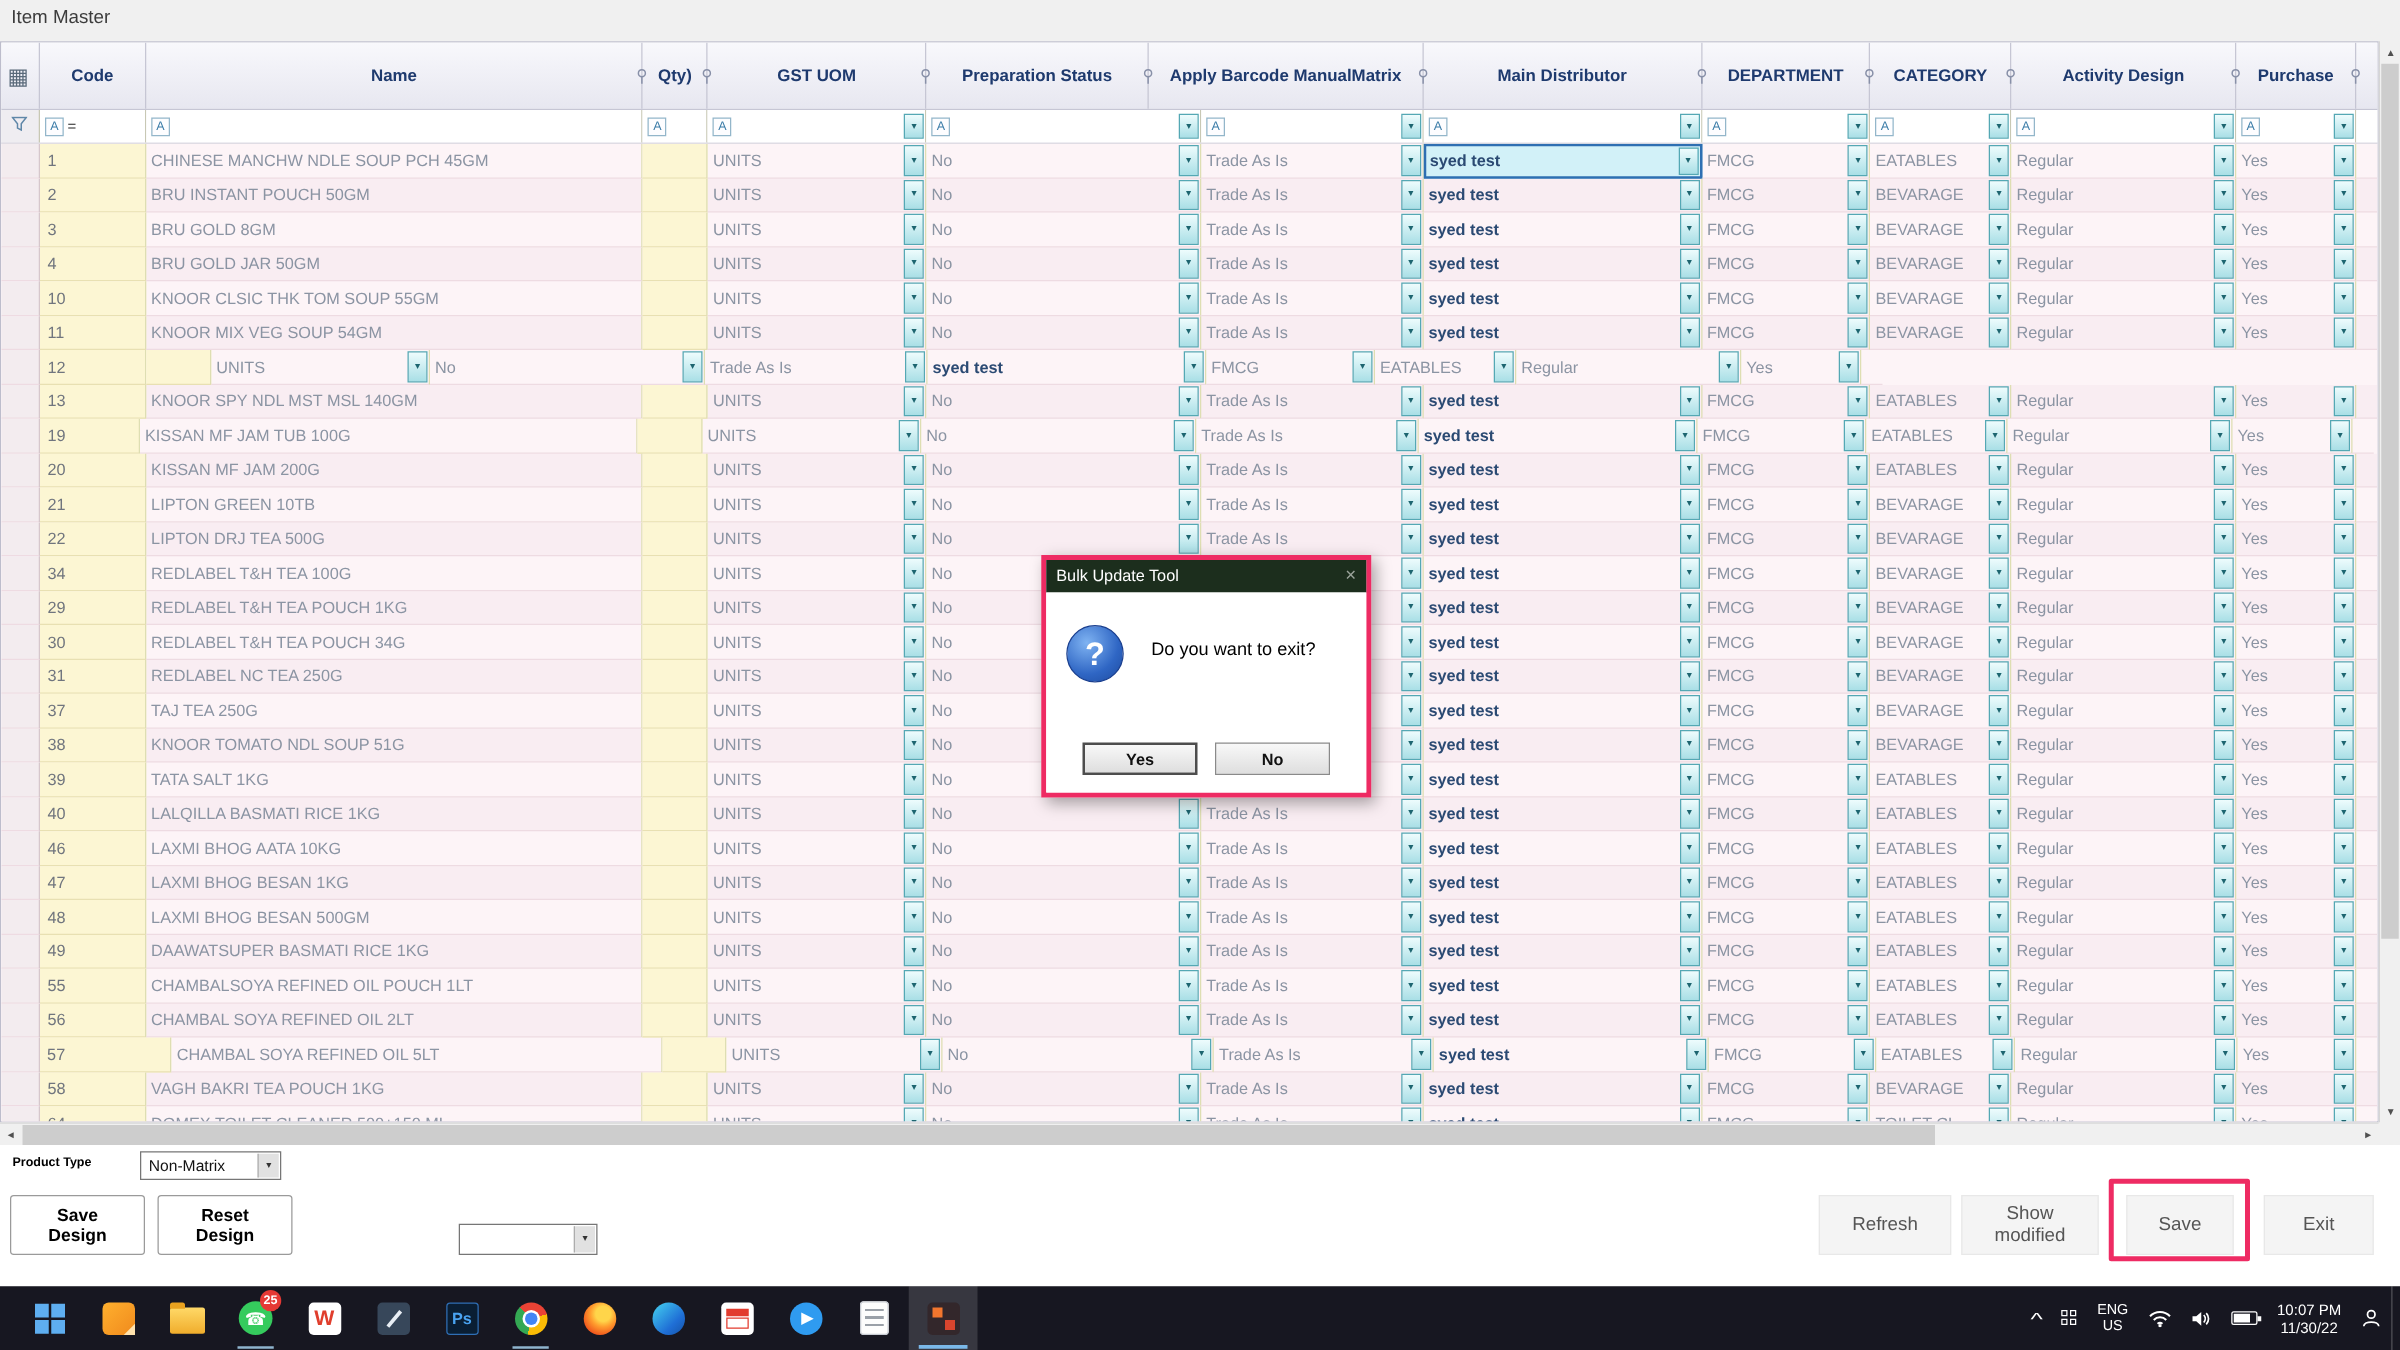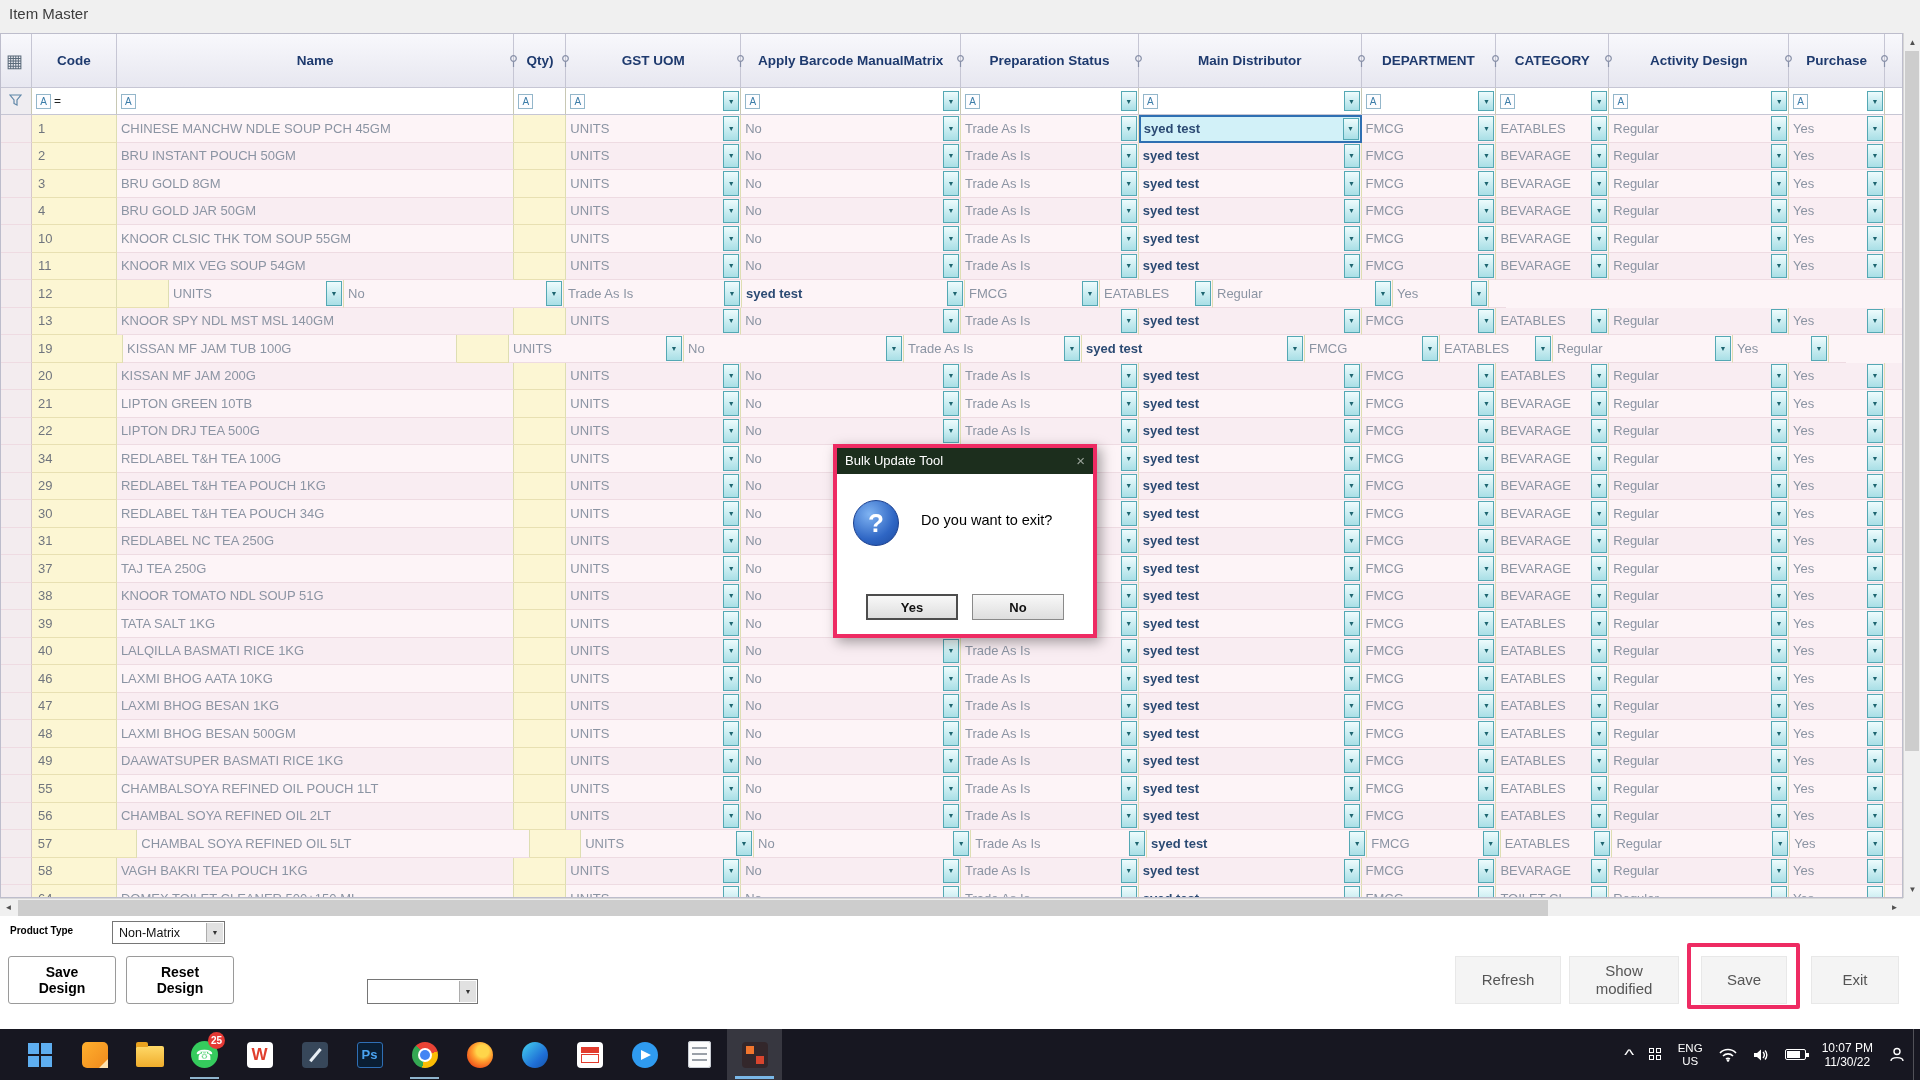--- a/index.html
+++ b/index.html
@@ -195,29 +195,29 @@
               <line x1="4.5" y1="6.8" x2="4.5" y2="12.5" stroke="#8890a8" stroke-width="1.2"></line>
             </svg></span>
         </div>
         <div class="hcell" style="width:175px">
           <span>GST UOM</span>
           <span class="pin"><svg width="9" height="13" viewBox="0 0 9 13">
               <circle cx="4.5" cy="4" r="2.8" fill="none" stroke="#8890a8" stroke-width="1.2"></circle>
               <line x1="4.5" y1="6.8" x2="4.5" y2="12.5" stroke="#8890a8" stroke-width="1.2"></line>
             </svg></span>
         </div>
-        <div class="hcell" style="width:220px">
-          <span>Apply Barcode ManualMatrix</span>
+        <div class="hcell" style="width:178px">
+          <span>Preparation Status</span>
           <span class="pin"><svg width="9" height="13" viewBox="0 0 9 13">
               <circle cx="4.5" cy="4" r="2.8" fill="none" stroke="#8890a8" stroke-width="1.2"></circle>
               <line x1="4.5" y1="6.8" x2="4.5" y2="12.5" stroke="#8890a8" stroke-width="1.2"></line>
             </svg></span>
         </div>
-        <div class="hcell" style="width:178px">
-          <span>Preparation Status</span>
+        <div class="hcell" style="width:220px">
+          <span>Apply Barcode ManualMatrix</span>
           <span class="pin"><svg width="9" height="13" viewBox="0 0 9 13">
               <circle cx="4.5" cy="4" r="2.8" fill="none" stroke="#8890a8" stroke-width="1.2"></circle>
               <line x1="4.5" y1="6.8" x2="4.5" y2="12.5" stroke="#8890a8" stroke-width="1.2"></line>
             </svg></span>
         </div>
         <div class="hcell" style="width:223px">
           <span>Main Distributor</span>
           <span class="pin"><svg width="9" height="13" viewBox="0 0 9 13">
               <circle cx="4.5" cy="4" r="2.8" fill="none" stroke="#8890a8" stroke-width="1.2"></circle>
               <line x1="4.5" y1="6.8" x2="4.5" y2="12.5" stroke="#8890a8" stroke-width="1.2"></line>
@@ -656,24 +656,24 @@
             <span class="ddbtn">▼</span>
           </div>
           <div class="cell dd" style="width:96px">
             <span class="ctext">Yes</span>
             <span class="ddbtn">▼</span>
           </div>
           <div class="cell edgecell" style="width:17px"></div>
         </div>
         <div class="row odd">
           <div class="cell rowsel" style="width:31px"></div>
-          <div class="cell yellow codecell" style="width:91px">
+          <div class="cell yellow codecell" style="width:80px">
             <span class="ctext">19</span>
           </div>
-          <div class="cell" style="width:334px">
+          <div class="cell" style="width:398px">
             <span class="ctext">KISSAN MF JAM TUB 100G</span>
           </div>
           <div class="cell yellow" style="width:52px">
             <span class="ctext"></span>
           </div>
           <div class="cell dd" style="width:175px">
             <span class="ctext">UNITS</span>
             <span class="ddbtn">▼</span>
           </div>
           <div class="cell dd" style="width:220px">

